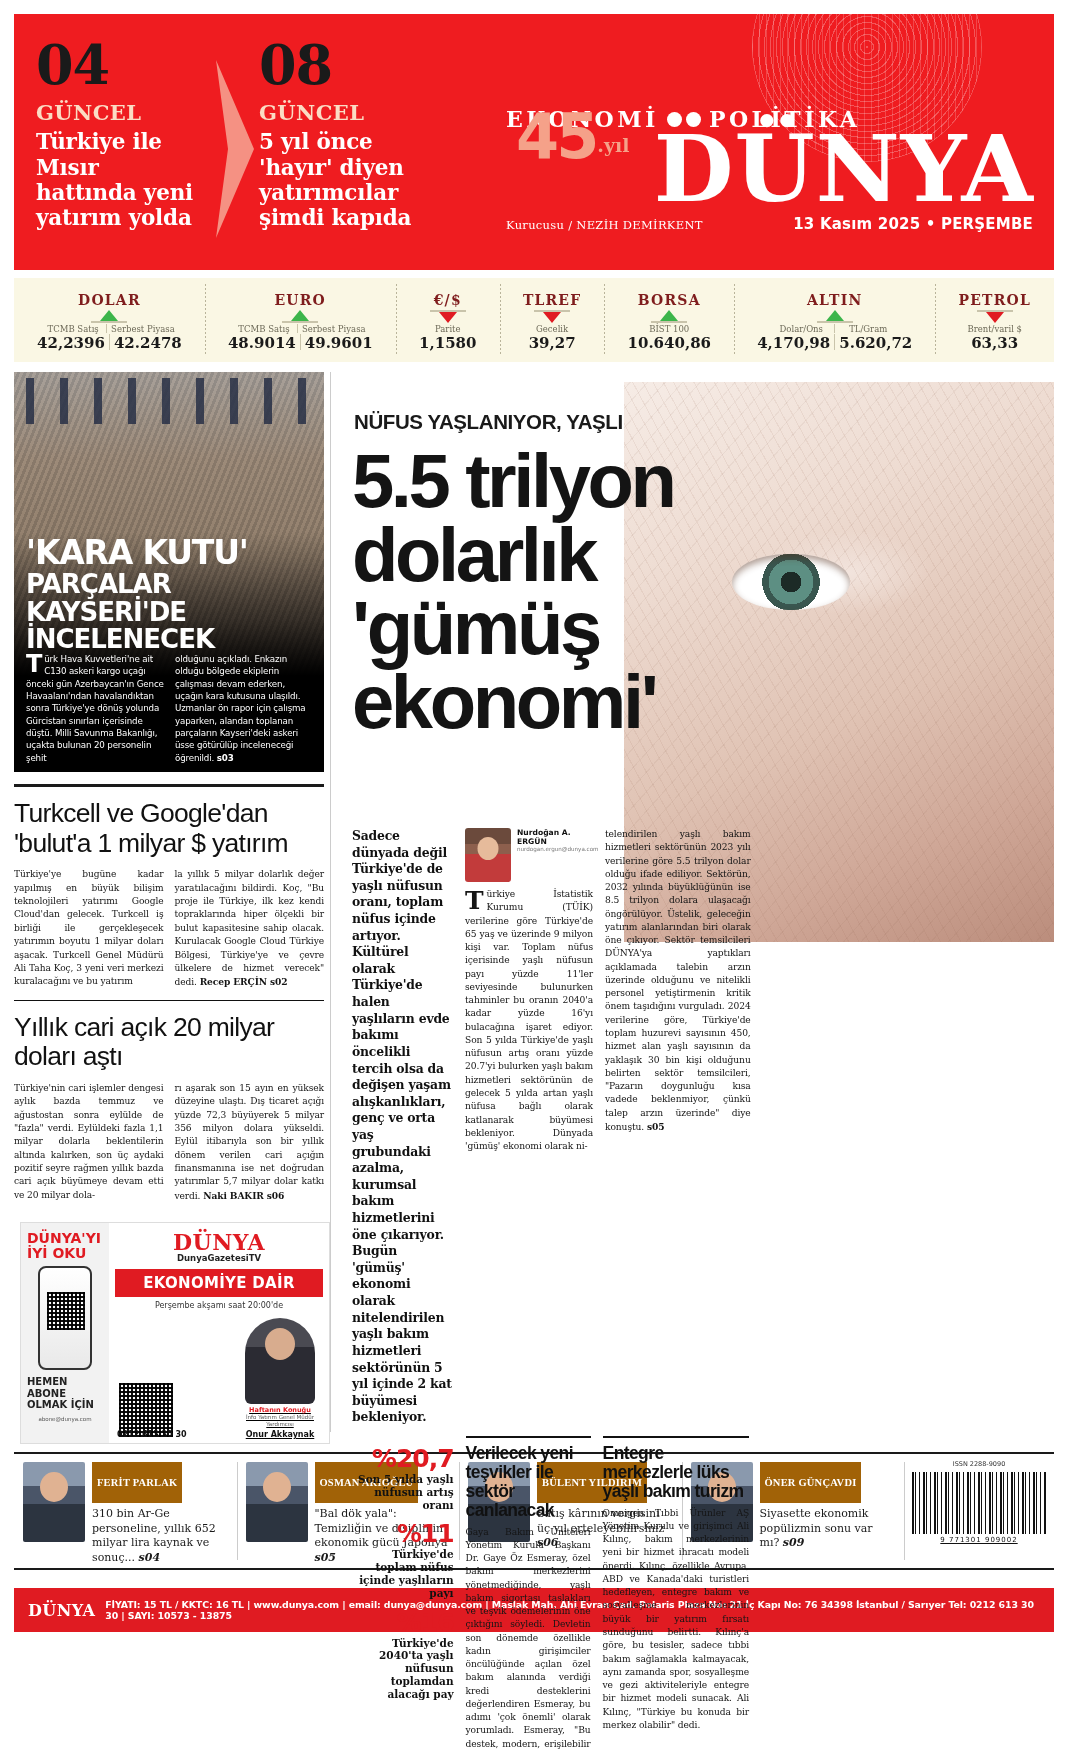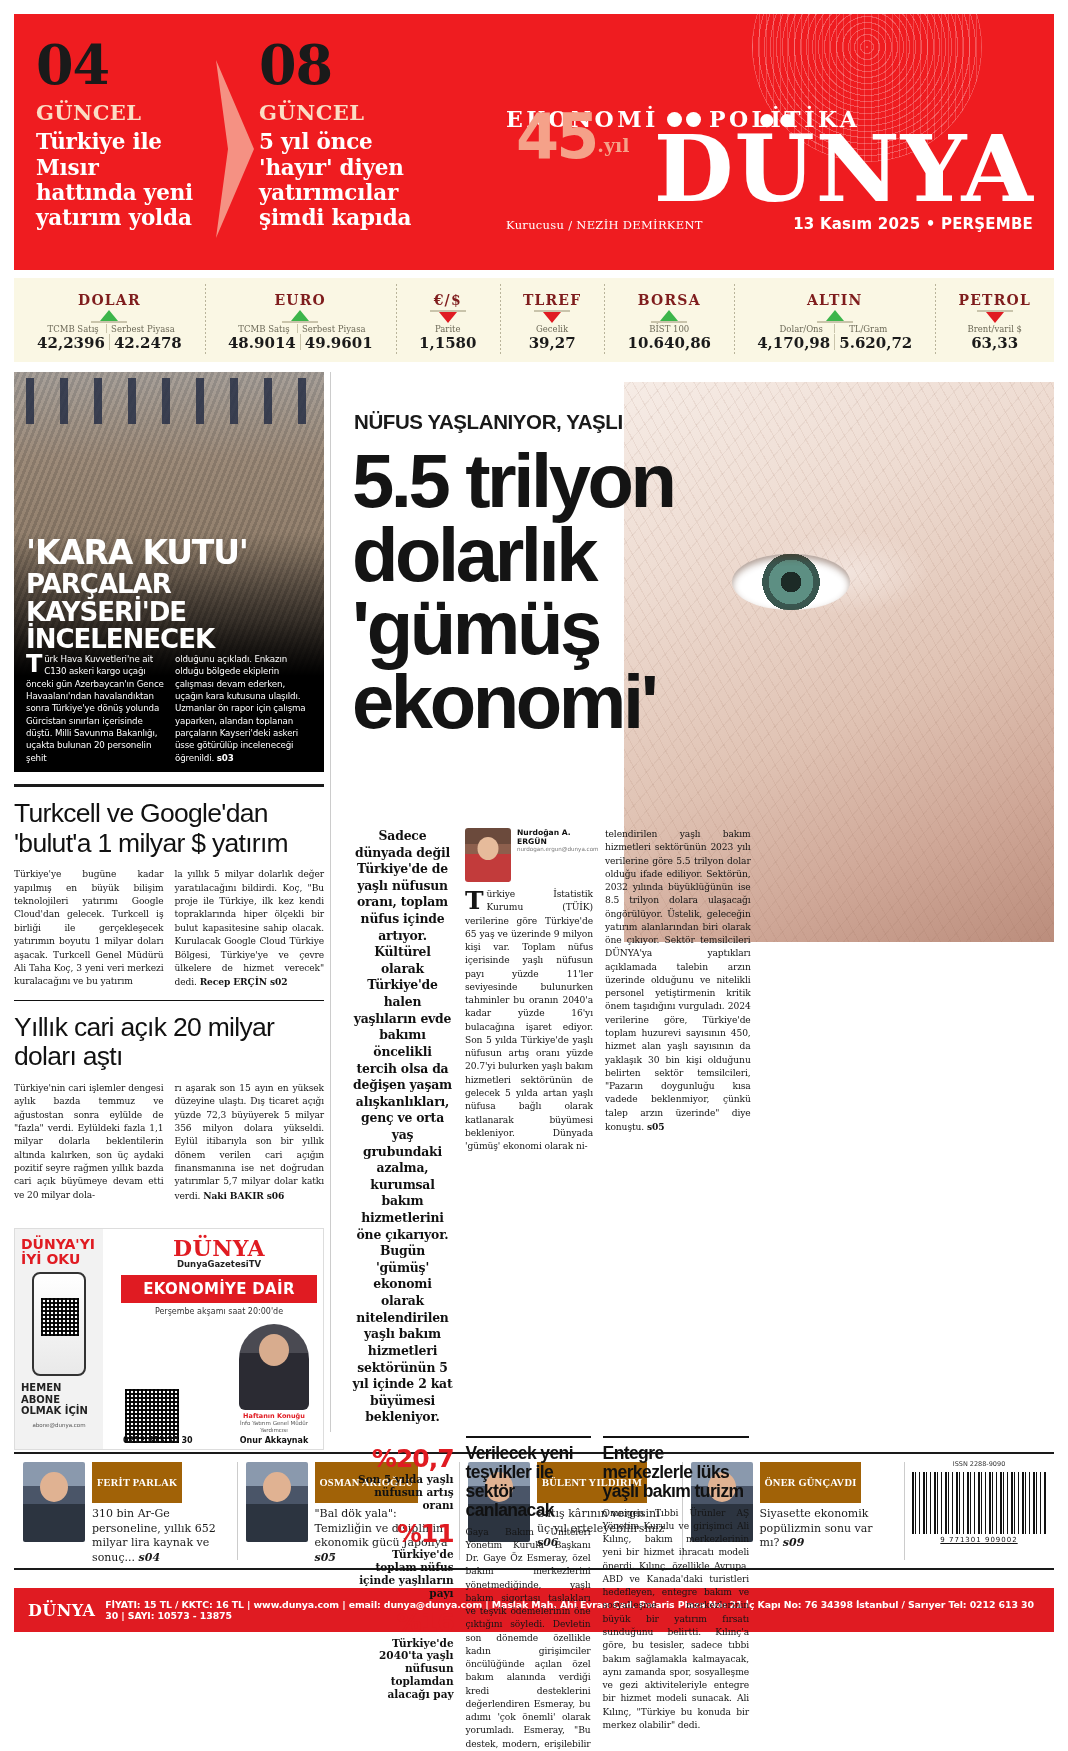--- a/index.html
+++ b/index.html
@@ -156,22 +156,22 @@
   .l-body { display:flex; gap:11px; margin-top: 10px; }
   .l-body p {
     flex:1; font-family:"DejaVu Serif", serif; font-size:9.1px; line-height:1.47;
     color:#151515; text-align: justify; letter-spacing:-.1px;
   }
   .l-body .byline { font-weight:700; }
   .l-rule { height:1px; background:#111; margin-top:10px; }
 
   
   .promo-box {
-    position:absolute; left:14px; top:1222px; width:310px; height:222px;
-    display:flex; gap:12px; border:1px solid #ddd;margin-top:6px;
+    position:absolute; left:20px; top:1222px; width:310px; height:222px;
+    display:flex; gap:0; border:1px solid #ddd;
   }
   .pb-left {
     width: 88px; background:#f2f2f2; position:relative; padding:8px 6px;
     display:flex; flex-direction:column; align-items:center;
   }
   .pb-left .t1 {
     font-family:"DejaVu Sans",sans-serif;font-weight:800;font-size:14px;color:#e01b22;
     line-height:1.05; text-align:left; align-self:flex-start;
   }
   .pb-phone {
@@ -202,21 +202,21 @@
   }
   .pb-when { font-family:"DejaVu Sans",sans-serif;font-size:8px;color:#333;text-align:center;margin-top:4px;}
   .pb-guest { position:absolute; left:10px; bottom:6px; width:64px; }
   .pb-guest .qr2 {
     width:54px;height:54px;
     background:
       repeating-linear-gradient(90deg,#111 0 2px,#fff 2px 4px),
       repeating-linear-gradient(0deg,#111 0 2px,#fff 2px 4px);
     background-blend-mode: multiply;
   }
-  .pb-person { position:absolute; right:10px; bottom:4px; width:78px; text-align:center; }
+  .pb-person { position:absolute; right:10px; bottom:4px; width:78px; text-align:center;text-decoration:underline; }
   .pb-person .bust {
     width:70px;height:86px;margin:0 auto;
     background:linear-gradient(to bottom,#4a4a52 0 34%,#2b2b33 34% 100%);
     border-radius:35px 35px 6px 6px; position:relative;
   }
   .pb-person .bust::after{
     content:"";position:absolute;left:50%;top:10px;transform:translateX(-50%);
     width:30px;height:32px;border-radius:50%;background:#d8ac8e;
   }
   .pb-lbl1 { font-family:"DejaVu Sans",sans-serif;font-weight:700;font-size:6.5px;color:#e01b22;margin-top:2px;}
@@ -259,21 +259,21 @@
     font-size:76px; line-height:.97; letter-spacing:-3.4px;
   }
 
   .art-grid { position:relative; z-index:2; display:flex; gap:12px; margin-top:12px; padding-left:14px; }
   .col-a { width:104px; }
   .col-b { width:128px; }
   .col-c { width:150px; }
   .col-d { width:300px; }
   .lede {
     font-family:"DejaVu Serif",serif; font-weight:700; font-size:12.4px; line-height:1.34;
-    color:#111; text-align:center; letter-spacing:-.2px;
+    color:#111; text-align:left; letter-spacing:-.2px;
   }
   .auth-box { display:flex; align-items:flex-start; gap:6px; margin-bottom:6px; }
   .auth-photo {
     width:46px;height:54px;border-radius:3px;
     background:linear-gradient(to bottom,#6b4a3c 0 30%,#8d5f4d 30% 48%,#c23b3b 48% 100%);
     position:relative; flex:none;
   }
   .auth-photo::after{
     content:"";position:absolute;left:50%;top:9px;transform:translateX(-50%);
     width:21px;height:23px;border-radius:50%;background:#e6bb9b;

